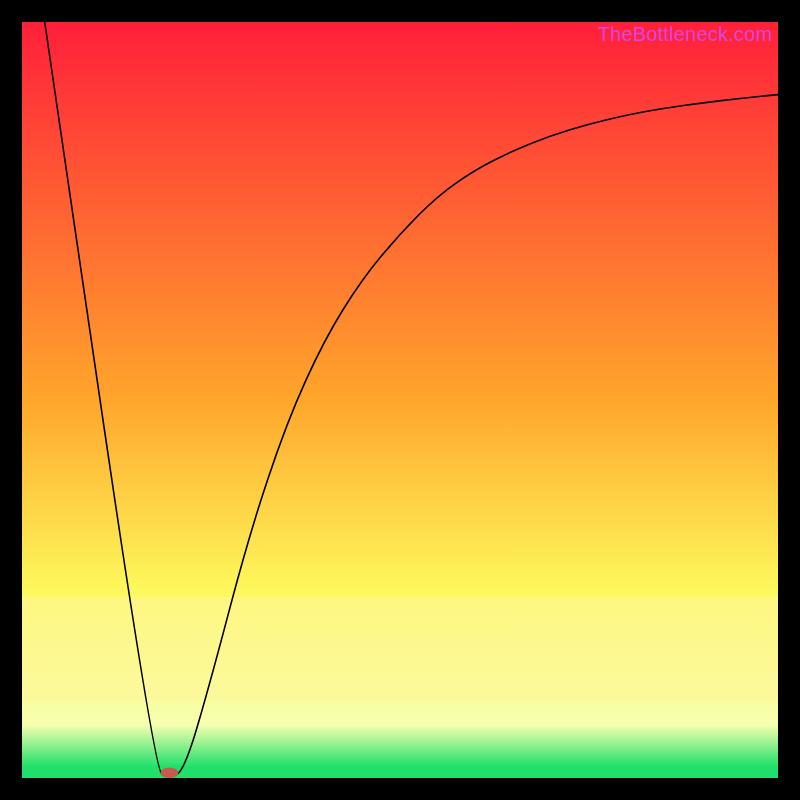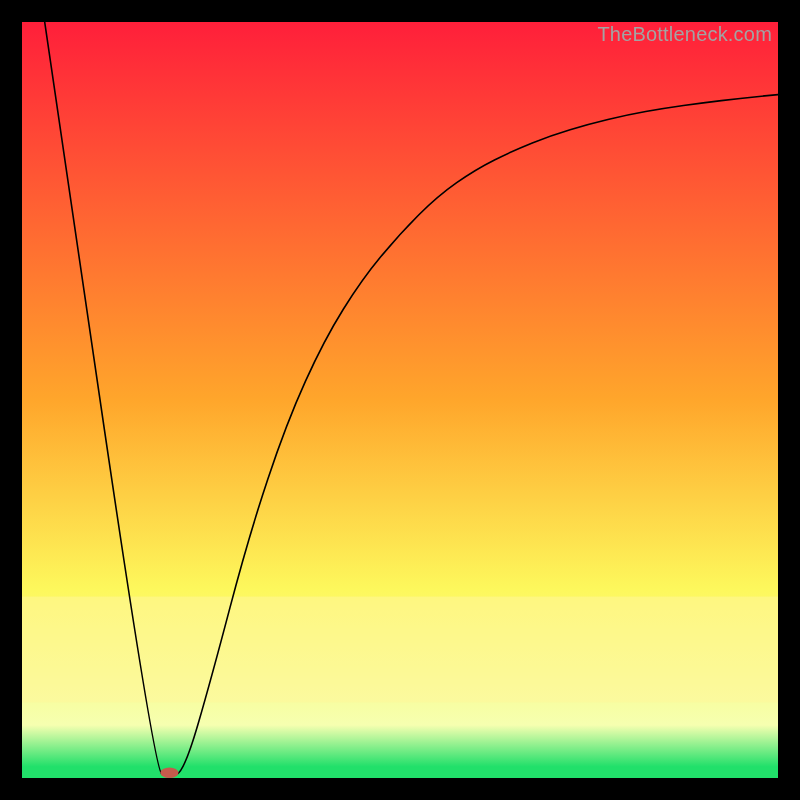--- a/index.html
+++ b/index.html
@@ -16,21 +16,21 @@
     left: 22px;
     top: 22px;
     width: 756px;
     height: 756px;
     background: #000;
   }
   .watermark {
     position: absolute;
     top: 1px;
     right: 6px;
-    color: #a3a3a3;
+    color: #d946ef;
     font-size: 20px;
     font-weight: 500;
     z-index: 10;
     letter-spacing: 0.2px;
   }
   svg {
     display: block;
   }
 </style>
 </head>

